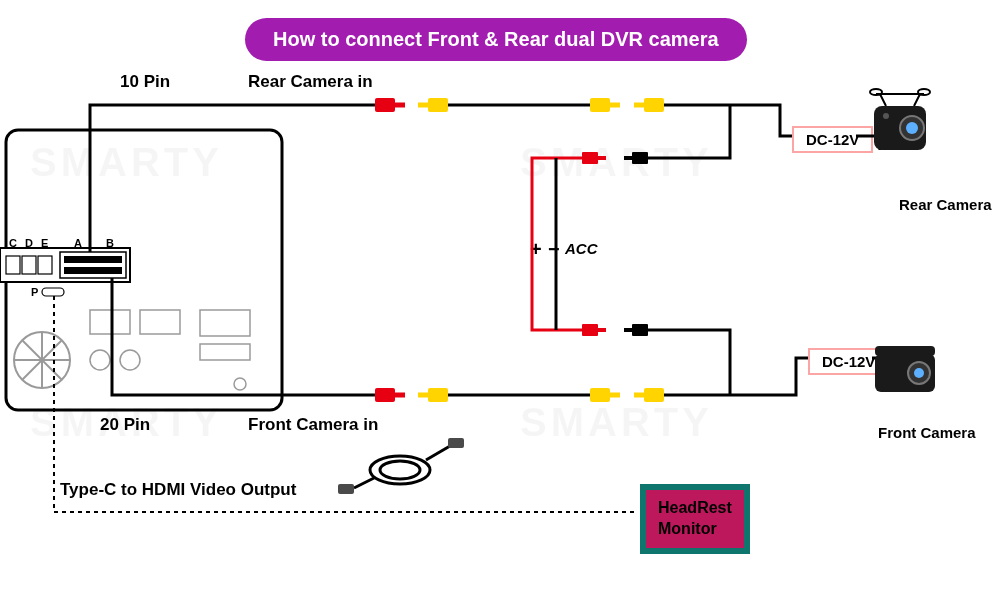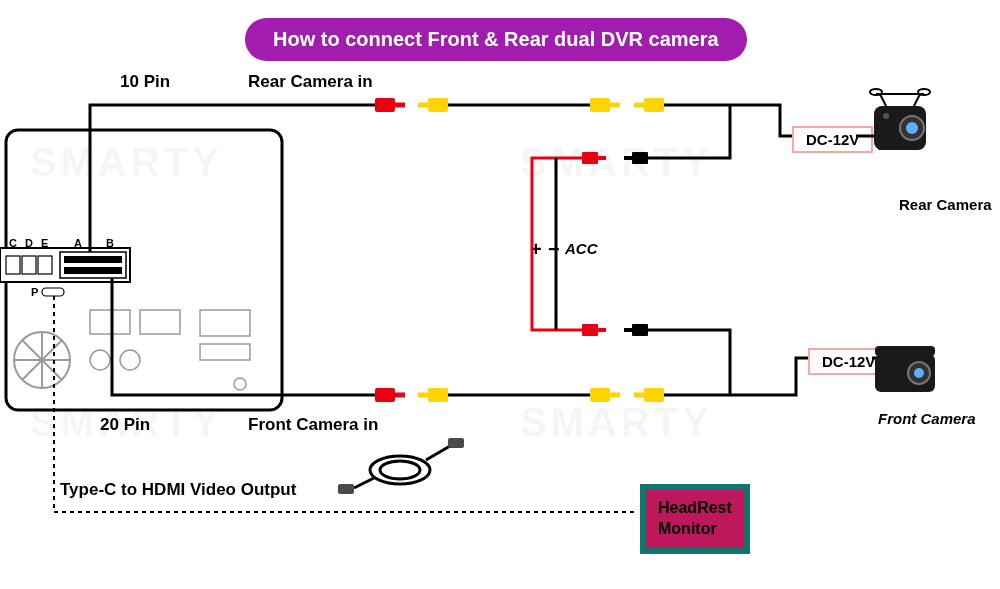--- a/index.html
+++ b/index.html
@@ -87,21 +87,21 @@
 
 <div class="label" style="left:120px; top:72px;">10 Pin</div>
 <div class="label" style="left:248px; top:72px;">Rear Camera in</div>
 <div class="label" style="left:100px; top:415px;text-align:right;">20 Pin</div>
 <div class="label" style="left:248px; top:415px;">Front Camera in</div>
 <div class="label" style="left:60px; top:480px;">Type-C to HDMI Video Output</div>
 <div class="small-label" style="left:565px; top:240px;font-style:italic;">ACC</div>
 <div class="small-label" style="left:530px; top:238px; font-size:20px;">+</div>
 <div class="small-label" style="left:548px; top:238px; font-size:20px;">−</div>
 <div class="small-label" style="left:886px; top:196px;margin-left:13px;">Rear Camera</div>
-<div class="small-label" style="left:878px; top:410px;font-style:italic;">Front Camera</div>
+<div class="small-label" style="left:878px; top:424px;">Front Camera</div>
 
 <div class="box-label" style="left:792px; top:126px;">DC-12V</div>
 <div class="box-label" style="left:808px; top:348px;">DC-12V</div>
 
 <div class="headrest" style="left:640px; top:484px;">
   <span>HeadRest</span><br>
   <span>Monitor</span>
 </div>
 
 <svg class="wiring" viewBox="0 0 1000 589">

